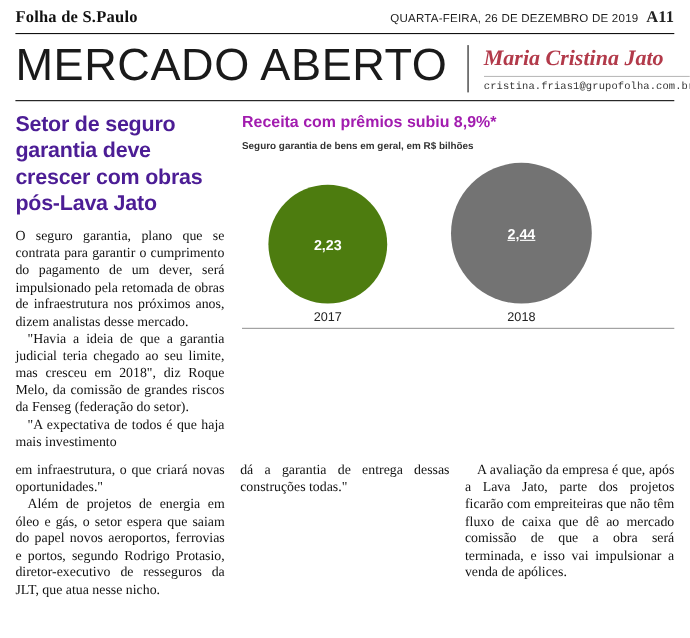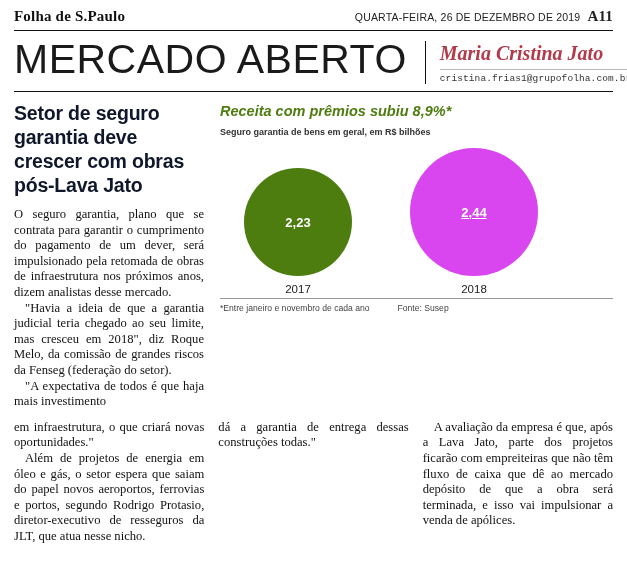--- a/index.html
+++ b/index.html
@@ -105,21 +105,21 @@
     padding-top: 9px;
   }
   .col-left { width: 190px; flex: 0 0 190px; }
   .col-right { flex: 1 1 auto; }
 
   .headline {
     font-family: "Liberation Sans", sans-serif;
     font-weight: bold;
     font-size: 19.5px;
     line-height: 24px;
-    color: #0f172a;
+    color: #4c1d95;
     margin: 0 0 10px 0;
     letter-spacing: -.2px;
   }
   p.body {
     font-family: "Liberation Serif", serif;
     font-size: 12.6px;
     line-height: 15.6px;
     text-align: justify;
     margin: 0;
     text-indent: 11px;
@@ -127,23 +127,22 @@
     hyphens: auto;
   }
   p.body.first { text-indent: 0; }
 
   
   .chart-block { padding-left: 2px; }
   .chart-title {
     font-family: "Liberation Sans", sans-serif;
     font-weight: bold;
     font-size: 14.5px;
-    color: #4d7c0f;
+    color: #a21caf;
     margin: 2px 0 8px 0;
-    font-style: italic;
   }
   .chart-sub {
     font-family: "Liberation Sans", sans-serif;
     font-weight: bold;
     font-size: 9px;
     color: #333;
     margin-bottom: 10px;
   }
   .bubbles {
     display: flex;
@@ -229,42 +228,38 @@
       <div class="chart-block">
         <div class="chart-title">Receita com prêmios subiu 8,9%*</div>
         <div class="chart-sub">Seguro garantia de bens em geral, em R$ bilhões</div>
 
         <div class="bubbles">
           <div class="bubble-item">
             <div class="bubble" id="b0" style="width: 108px; height: 108px; background: #4d7c0f;">2,23</div>
             <div class="bubble-label">2017</div>
           </div>
           <div class="bubble-item">
-            <div class="bubble" id="b1" style="width: 128px; height: 128px; background: #d946ef; text-decoration: underline;">2,44</div>
+            <div class="bubble" id="b1" style="width: 128px; height: 128px; background: #737373; text-decoration: underline;">2,44</div>
             <div class="bubble-label">2018</div>
           </div>
         </div>
 
         <div class="chart-rule"></div>
-        <div class="chart-foot">
-          <span>*Entre janeiro e novembro de cada ano</span>
-          <span>Fonte: Susep</span>
-        </div>
       </div>
     </div>
   </div>
 
   <div class="bottom-cols">
     <div class="bottom-col">
       <p class="body first">em infraestrutura, o que criará novas oportunidades."</p>
       <p class="body">Além de projetos de energia em óleo e gás, o setor espera que saiam do papel novos aeroportos, ferrovias e portos, segundo Rodrigo Protasio, diretor-executivo de resseguros da JLT, que atua nesse nicho.</p>
 
     </div>
     <div class="bottom-col">
       <p class="body first">dá a garantia de entrega dessas construções todas."</p>
 
     </div>
   <div class="bottom-col">
-        <p class="body">A avaliação da empresa é que, após a Lava Jato, parte dos projetos ficarão com empreiteiras que não têm fluxo de caixa que dê ao mercado depósito de que a obra será terminada, e isso vai impulsionar a venda de apólices.</p>
+        <p class="body">A avaliação da empresa é que, após a Lava Jato, parte dos projetos ficarão com empreiteiras que não têm fluxo de caixa que dê ao mercado comissão de que a obra será terminada, e isso vai impulsionar a venda de apólices.</p>
       </div>
     </div>
 
 </div>
 
 </body></html>

